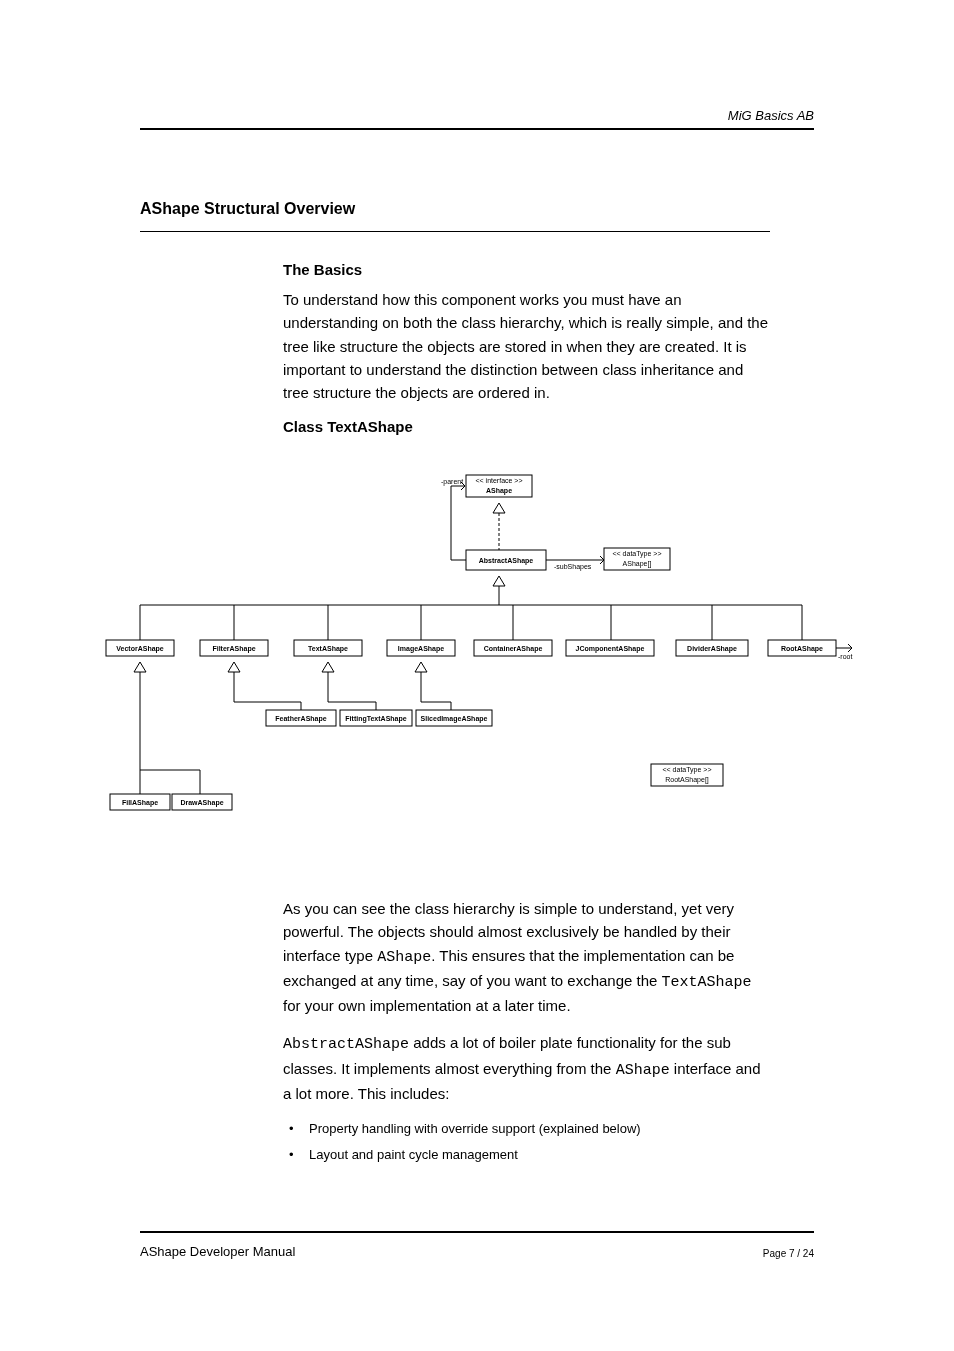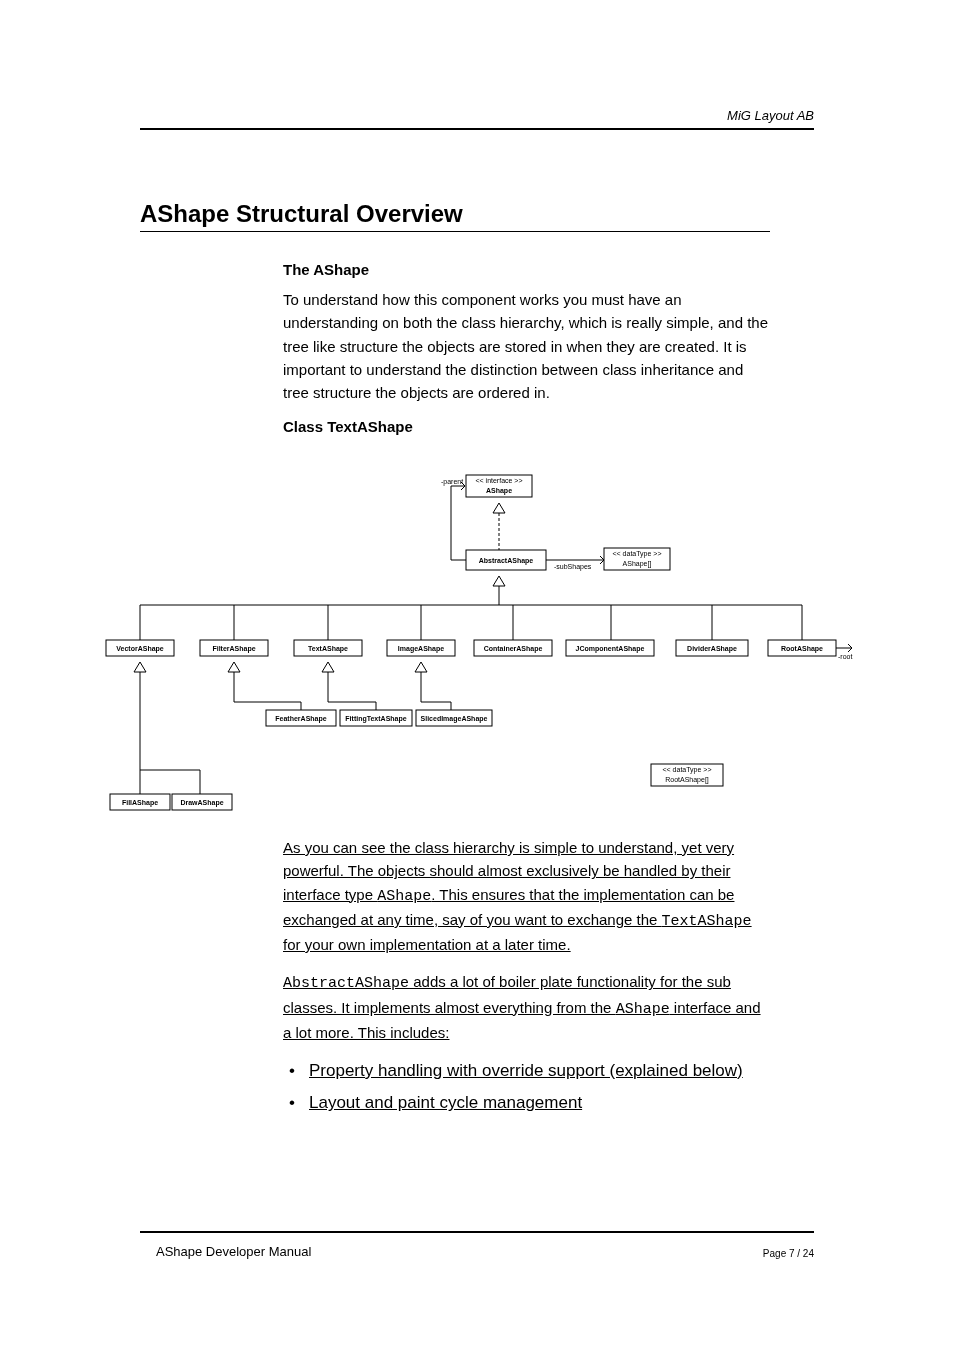--- a/index.html
+++ b/index.html
@@ -27,21 +27,21 @@
     position: absolute;
     top: 128px;
     left: 140px;
     right: 140px;
     border-top: 2px solid #000;
   }
   .main-title {
     position: absolute;
     top: 200px;
     left: 140px;
-    font-size: 24px;
+    font-size: 16px;
     font-weight: bold;
   }
   .title-rule {
     position: absolute;
     top: 231px;
     left: 140px;
     width: 630px;
     border-top: 1px solid #000;
   }
   .content {
@@ -64,32 +64,31 @@
   .ital { }
   .mono { font-family: "Courier New", monospace; font-size: 15px; }
   .diagram-wrap {
     position: absolute;
     top: 470px;
     left: 96px;
     width: 762px;
   }
   .content2 {
     position: absolute;
-    top: 836px;
+    top: 897px;
     left: 283px;
     width: 490px;
-    text-decoration: underline;
   }
   ul.body-list {
     list-style: none;
     padding: 0;
     margin: 0;
   }
   ul.body-list li {
-    font-size: 17px;
+    font-size: 13px;
     line-height: 1.55;
     padding-left: 26px;
     position: relative;
     margin-bottom: 6px;
   }
   ul.body-list li::before {
     content: "•";
     position: absolute;
     left: 6px;
     top: 0;
@@ -97,21 +96,21 @@
   .footer-rule {
     position: absolute;
     bottom: 118px;
     left: 140px;
     right: 140px;
     border-top: 2px solid #000;
   }
   .footer-left {
     position: absolute;
     bottom: 92px;
-    left: 156px;
+    left: 140px;
     font-size: 13px;
   }
   .footer-right {
     position: absolute;
     bottom: 92px;
     right: 140px;
     font-size: 10px;
   }
   
   .dia-box { fill: #fff; stroke: #000; stroke-width: 1; }
@@ -119,28 +118,28 @@
   .dia-text-b { font-family: Arial, sans-serif; font-size: 7px; font-weight: bold; }
   .dia-line { stroke: #000; stroke-width: 1; fill: none; }
   .dia-dash { stroke: #000; stroke-width: 1; fill: none; stroke-dasharray: 3 2; }
   .dia-tri { fill: #fff; stroke: #000; stroke-width: 1; }
 </style>
 </head>
 <body>
 
 <div class="page">
 
-  <div class="header-company">MiG Layout AB</div>
+  <div class="header-company">MiG Basics AB</div>
   <div class="header-rule"></div>
 
   <div class="main-title">AShape Structural Overview</div>
   <div class="title-rule"></div>
 
   <div class="content">
-    <div class="subheading">The AShape</div>
+    <div class="subheading">The Basics</div>
     <div class="para">
       <span>To understand how this component works you must have an understanding on both the class hierarchy, which is really simple, and the tree like structure the objects are stored in when they are created. It is important to understand the distinction between </span><span class="ital">class inheritance</span><span> and </span><span class="ital">tree structure</span><span> the objects are ordered in.</span>
     </div>
     <div class="subheading">Class TextAShape</div>
   </div>
 
   <div class="diagram-wrap">
     <svg width="762" height="385" viewBox="0 0 762 385">
 
       <rect class="dia-box" x="370" y="5" width="66" height="22"></rect>

